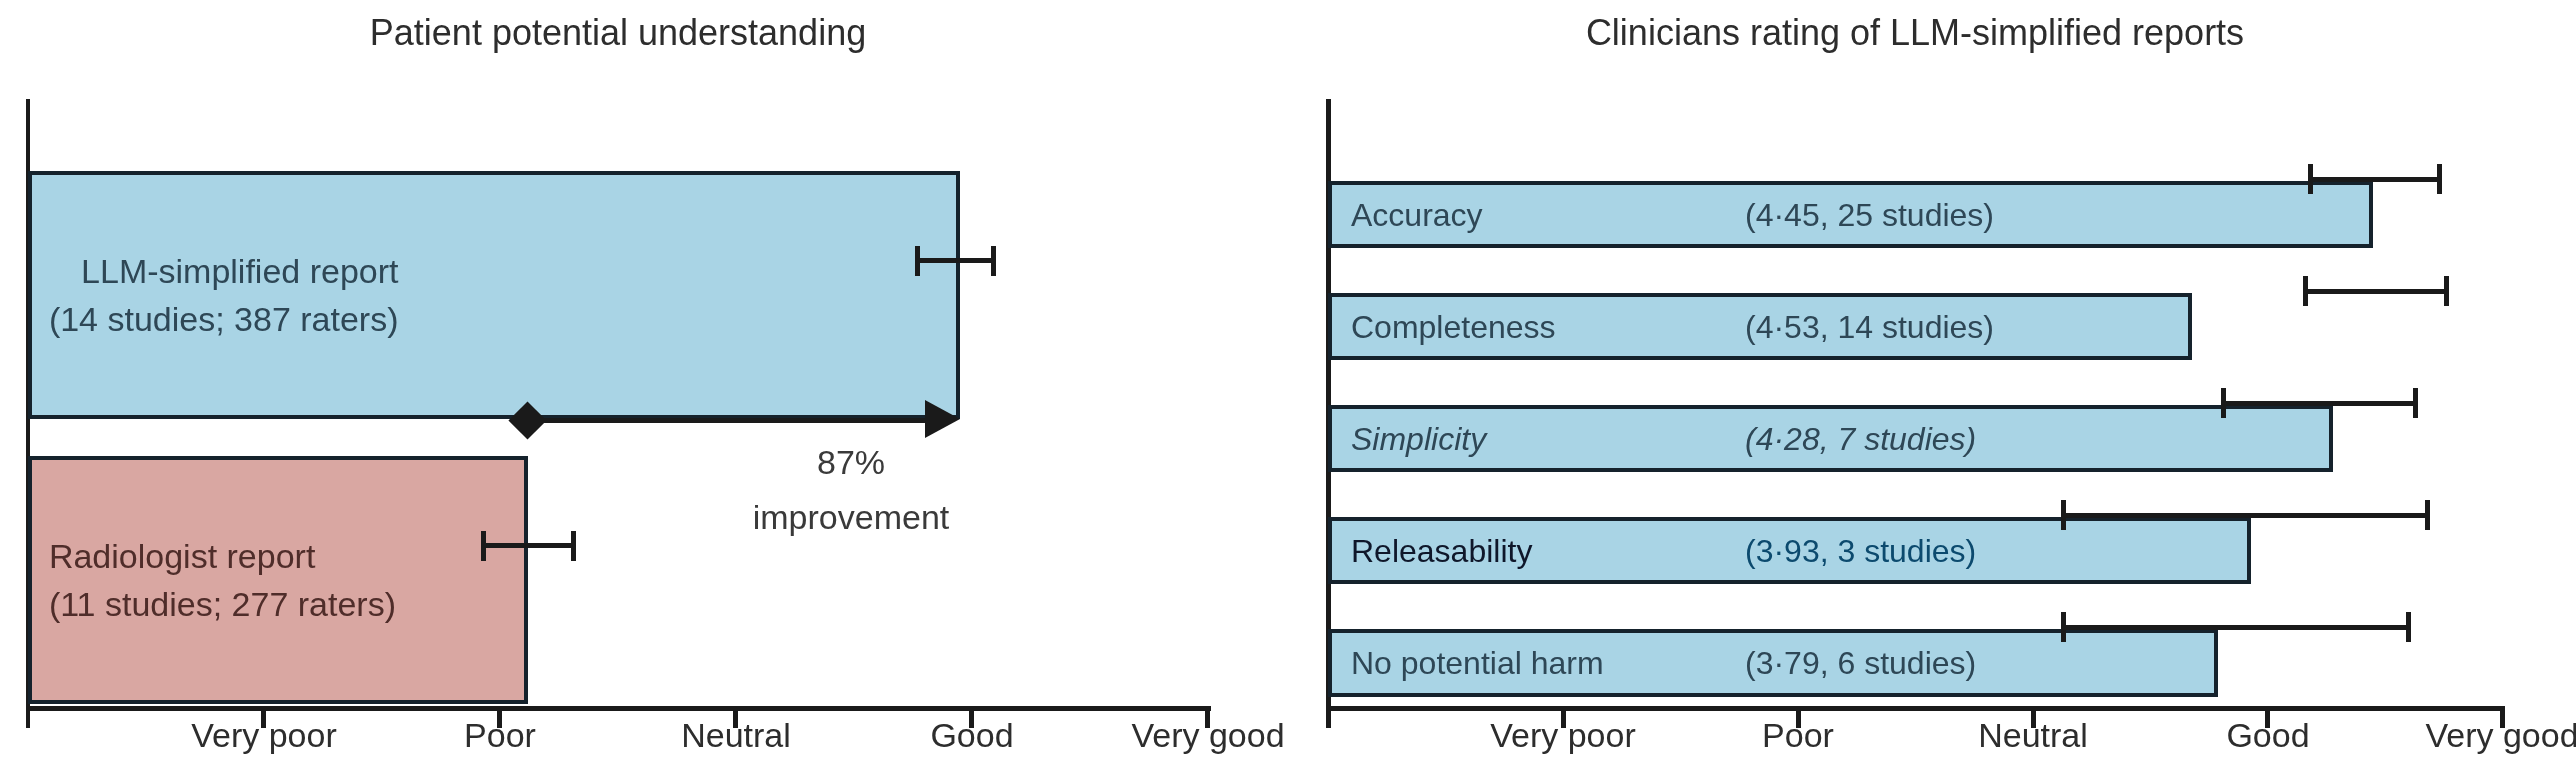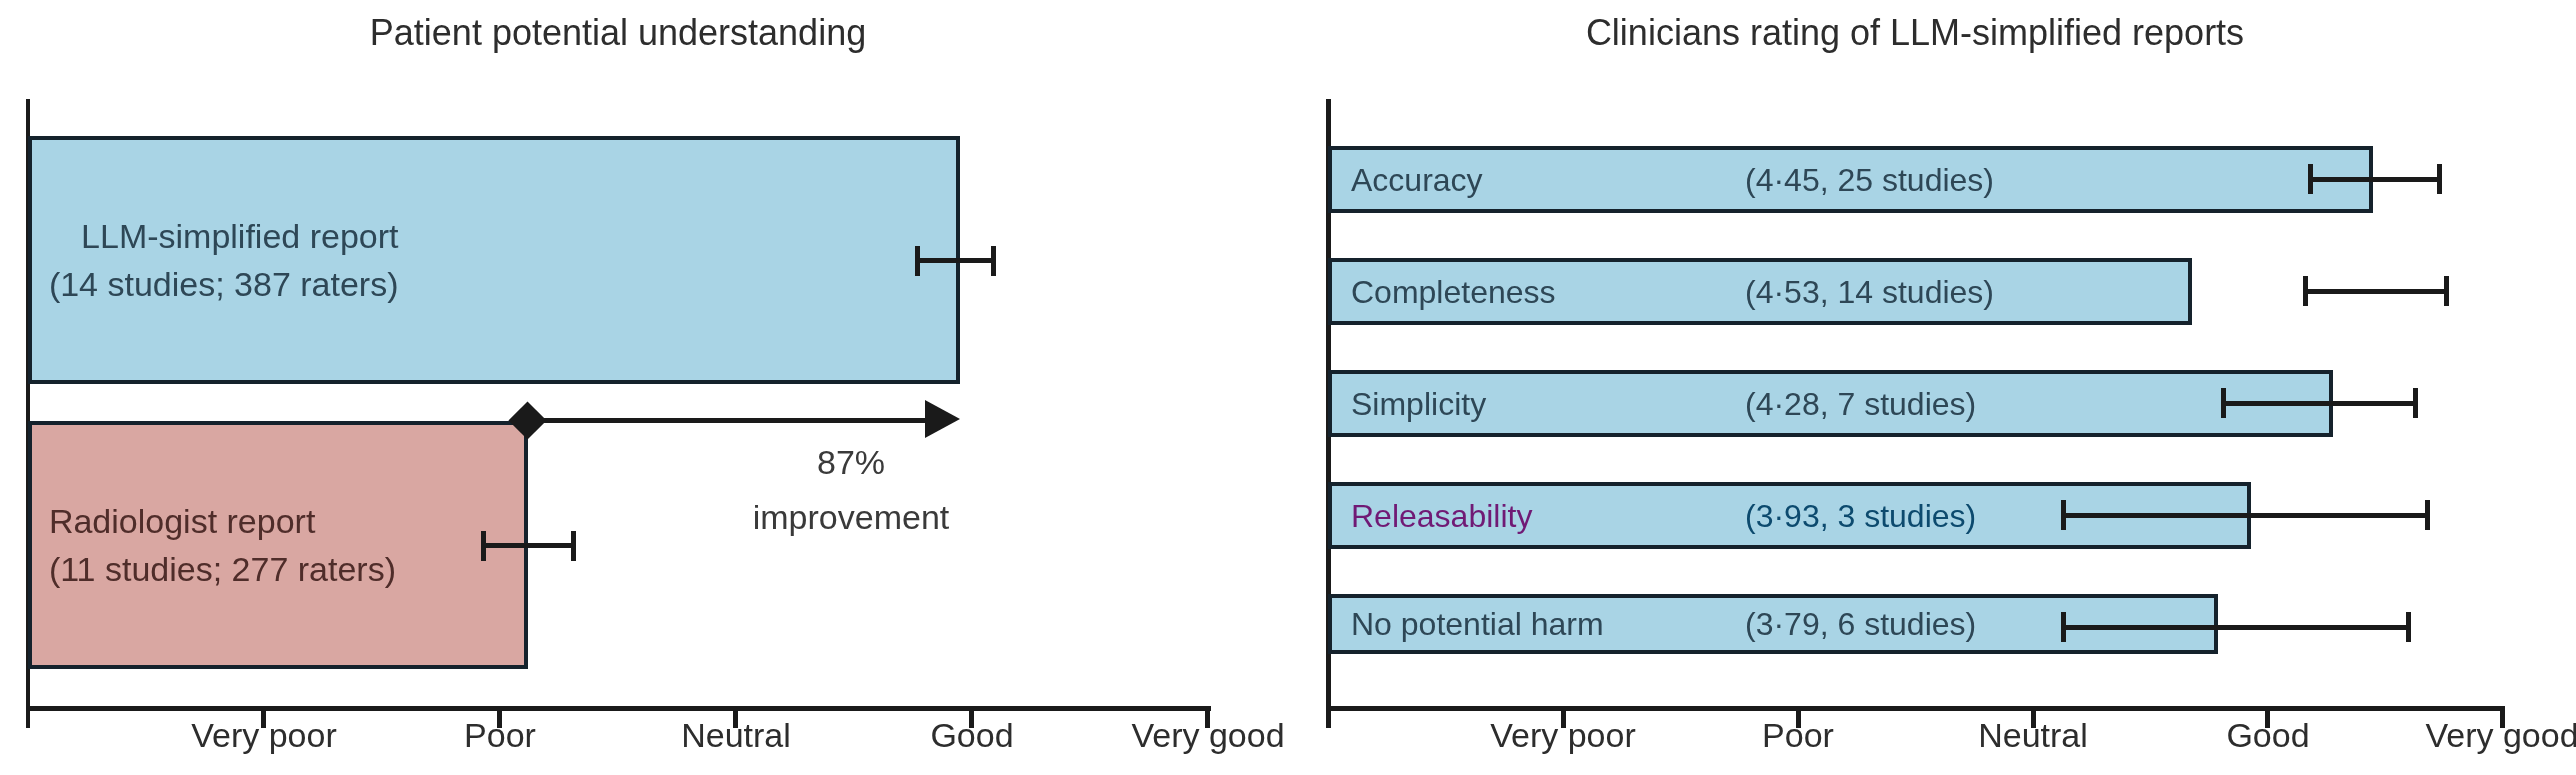--- a/index.html
+++ b/index.html
@@ -6,21 +6,21 @@
   body{font-family:"Liberation Sans",sans-serif;}
   .figure{position:relative;width:2576px;height:775px;background:#ffffff;overflow:hidden;}
   .panel{position:absolute;left:0;top:0;width:2576px;height:775px;pointer-events:none;}
   .panel-title{position:absolute;top:12px;margin:0;font-size:36px;font-weight:400;color:#2d2d2d;text-align:center;}
   #title-0{left:27.5px;width:1181px;}
   #title-1{left:1328px;width:1174px;}
   .plot{position:absolute;left:0;top:0;width:2576px;height:775px;}
   .axis-line{position:absolute;background:#1a1a1a;}
   .tick{position:absolute;background:#1a1a1a;}
   .tick-label{position:absolute;width:282px;font-size:34px;color:#2d2d2d;text-align:center;white-space:nowrap;}
-  .bar{position:absolute;box-sizing:border-box;border:4px solid #15222c;}
+  .bar{position:absolute;box-sizing:border-box;border:4px solid #15222c;margin-top:35px;}
   .bar-label-block{position:absolute;left:17.4px;top:50%;transform:translateY(-50%);font-size:34px;line-height:48px;white-space:nowrap;}
   .bar-label-inline{position:absolute;top:50%;transform:translateY(-50%);font-size:32px;white-space:nowrap;}
   .err-line{position:absolute;background:#1a1a1a;height:4.7px;}
   .err-cap{position:absolute;background:#1a1a1a;width:4.7px;height:29.5px;}
   .diamond-marker{position:absolute;width:27px;height:27px;background:#1a1a1a;transform:rotate(45deg);}
   .arrow-line{position:absolute;background:#1a1a1a;height:4.7px;}
   .arrowhead{position:absolute;width:0;height:0;border-top:19.5px solid transparent;border-bottom:19.5px solid transparent;border-left:35px solid #1a1a1a;}
   .annotation{position:absolute;font-size:34px;line-height:55px;color:#3a3a3a;text-align:center;width:416px;}
 </style>
 </head>
@@ -95,35 +95,35 @@
         <div class="err-line" style="left: 2310px; top: 177px; width: 129px;"></div>
         <div class="err-cap" style="left: 2308px; top: 164px;"></div>
         <div class="err-cap" style="left: 2437px; top: 164px;"></div>
         <div class="bar" style="left: 1328px; top: 258px; width: 864px; height: 67px; background: rgb(169, 212, 229);">
           <div class="bar-label-inline" style="left: 19px; color: rgb(46, 71, 86);">Completeness</div>
           <div class="bar-label-inline" style="left: 413px; color: rgb(46, 71, 86);">(4·53, 14 studies)</div>
         </div>
         <div class="err-line" style="left: 2305px; top: 289px; width: 141px;"></div>
         <div class="err-cap" style="left: 2303px; top: 276px;"></div>
         <div class="err-cap" style="left: 2444px; top: 276px;"></div>
-        <div class="bar" style="left: 1328px; top: 370px; width: 1005px; height: 67px; background: rgb(169, 212, 229);">
+        <div class="bar" style="left: 1328px; top: 370px; width: 1005px; height: 67px; background: rgb(169, 212, 229); font-style: italic;">
           <div class="bar-label-inline" style="left: 19px; color: rgb(46, 71, 86);">Simplicity</div>
           <div class="bar-label-inline" style="left: 413px; color: rgb(46, 71, 86);">(4·28, 7 studies)</div>
         </div>
         <div class="err-line" style="left: 2223px; top: 401px; width: 193px;"></div>
         <div class="err-cap" style="left: 2221px; top: 388px;"></div>
         <div class="err-cap" style="left: 2413px; top: 388px;"></div>
         <div class="bar" style="left: 1328px; top: 482px; width: 923px; height: 67px; background: rgb(169, 212, 229);">
-          <div class="bar-label-inline" style="left: 19px; color: #701a75; text-align: right;">Releasability</div>
+          <div class="bar-label-inline" style="left: 19px; color: #0f172a; text-align: right;">Releasability</div>
           <div class="bar-label-inline" style="left: 413px; color: #0c4a6e;">(3·93, 3 studies)</div>
         </div>
         <div class="err-line" style="left: 2063px; top: 513px; width: 364px;"></div>
         <div class="err-cap" style="left: 2061px; top: 500px;"></div>
         <div class="err-cap" style="left: 2425px; top: 500px;"></div>
-        <div class="bar" style="left: 1328px; top: 594px; width: 890px; height: 60px; background: rgb(169, 212, 229); padding-left: 41px;">
+        <div class="bar" style="left: 1328px; top: 594px; width: 890px; height: 68px; background: rgb(169, 212, 229); padding-left: 41px;">
           <div class="bar-label-inline" style="left: 19px; color: rgb(46, 71, 86);">No potential harm</div>
           <div class="bar-label-inline" style="left: 413px; color: rgb(46, 71, 86);">(3·79, 6 studies)</div>
         </div>
         <div class="err-line" style="left: 2063px; top: 625px; width: 345px;"></div>
         <div class="err-cap" style="left: 2061px; top: 612px;"></div>
         <div class="err-cap" style="left: 2406px; top: 612px;"></div>
       </div>
   </section>
 
 </div>

